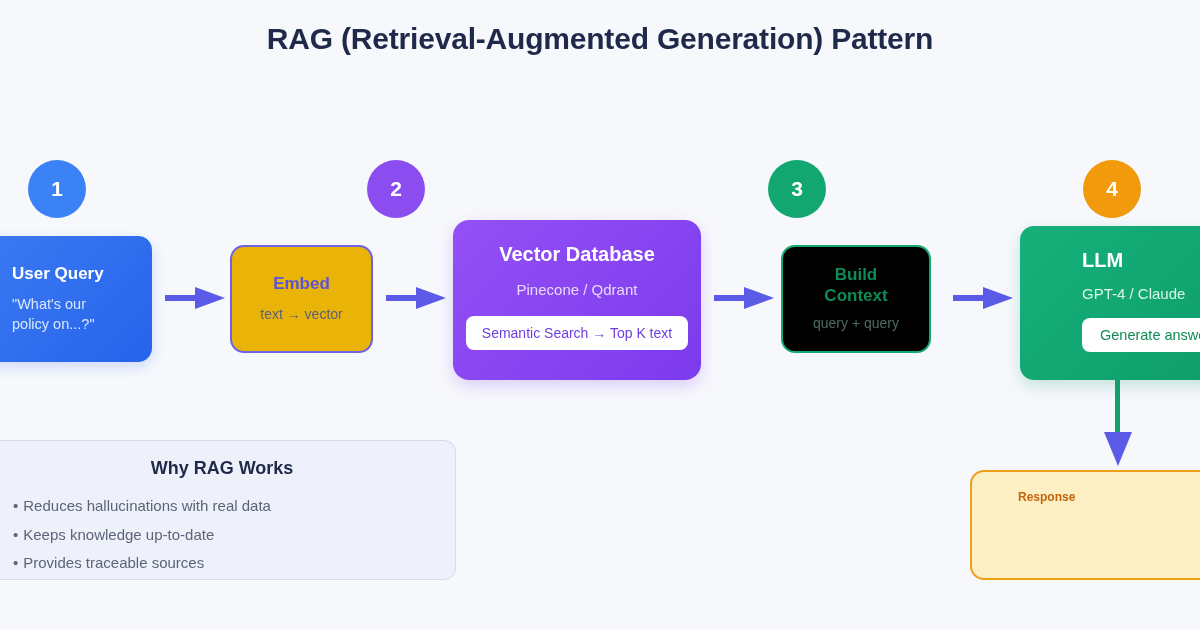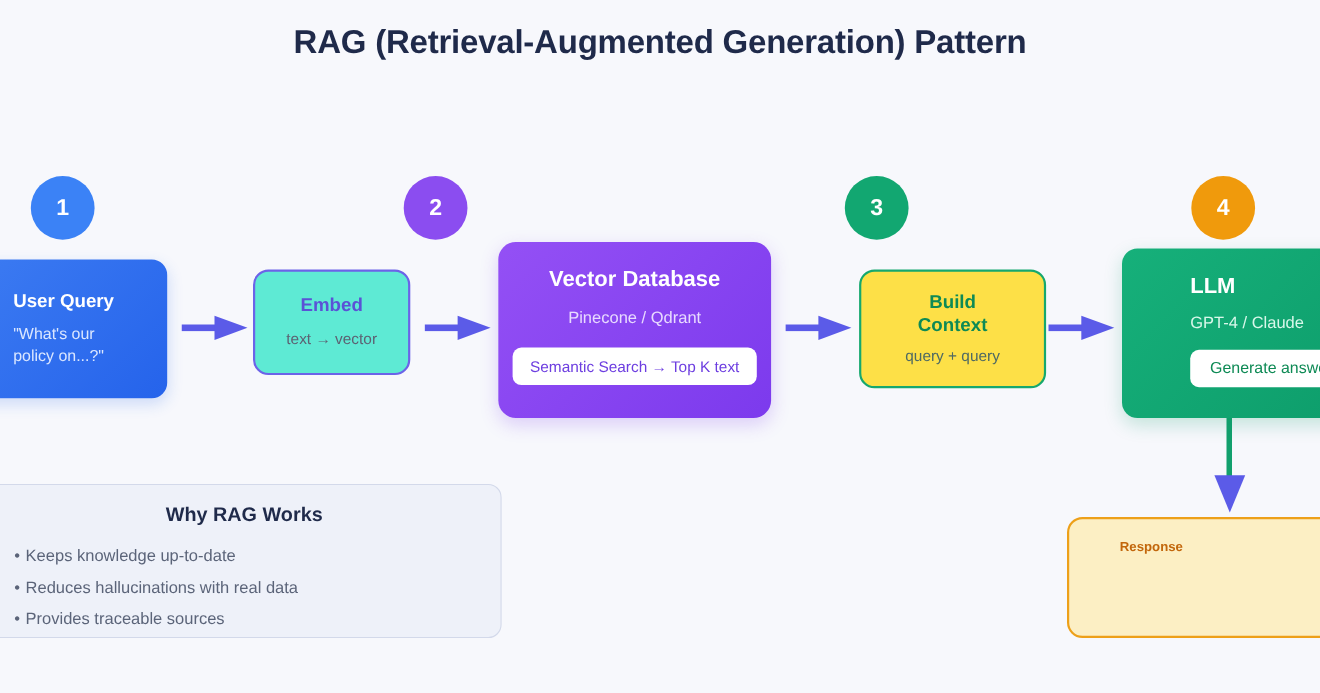--- a/index.html
+++ b/index.html
@@ -94,22 +94,22 @@
   .node-query .node-title { color: #ffffff; font-size: 17px; text-align: left; }
   .node-query .node-sub {
     color: #dbe7ff; font-size: 14.5px; margin-top: 11px; text-align: left;
   }
 
   
   .node-embed {
     left: 230px;
     top: 245px;
     width: 143px;
-    height: 96px;
-    background: #5eead4;
+    height: 108px;
+    background: #eab308;
     border: 2.5px solid #6c63e8;
     align-items: center;
   }
   .node-embed .node-title { color: #5b52d6; font-size: 17px; }
   .node-embed .node-sub { color: #5c6273; font-size: 14px; margin-top: 10px; }
 
   
   .node-vdb {
     left: 453px;
     top: 220px;
@@ -127,23 +127,23 @@
     margin-top: 16px;
     padding: 9px 16px;
     color: #6d3ee0;
     font-size: 14px;
   }
 
   
   .node-ctx {
     left: 781px;
     top: 245px;
-    width: 170px;
+    width: 150px;
     height: 108px;
-    background: #fde047;
+    background: #000000;
     border: 2.5px solid #16a86e;
   }
   .node-ctx .node-title { color: #0e8a55; font-size: 17px; }
   .node-ctx .node-sub { color: #4f6a63; font-size: 14px; margin-top: 8px; }
 
   
   .node-llm {
     left: 1020px;
     top: 226px;
     width: 238px;
@@ -309,23 +309,23 @@
     <div class="pill">Generate answer</div>
   </div>
 
   <div class="node node-resp">
     <div class="node-title">Response</div>
   </div>
 
   <div class="panel">
     <div class="panel-title">Why RAG Works</div>
     <div class="panel-item">
+      <span class="bullet">•</span><span>Reduces hallucinations with real data</span>
+    </div>
+    <div class="panel-item">
       <span class="bullet">•</span><span>Keeps knowledge up-to-date</span>
-    </div>
-    <div class="panel-item">
-      <span class="bullet">•</span><span>Reduces hallucinations with real data</span>
     </div>
     <div class="panel-item">
       <span class="bullet">•</span><span>Provides traceable sources</span>
     </div>
   </div>
 
 </div>
 
 </body></html>

